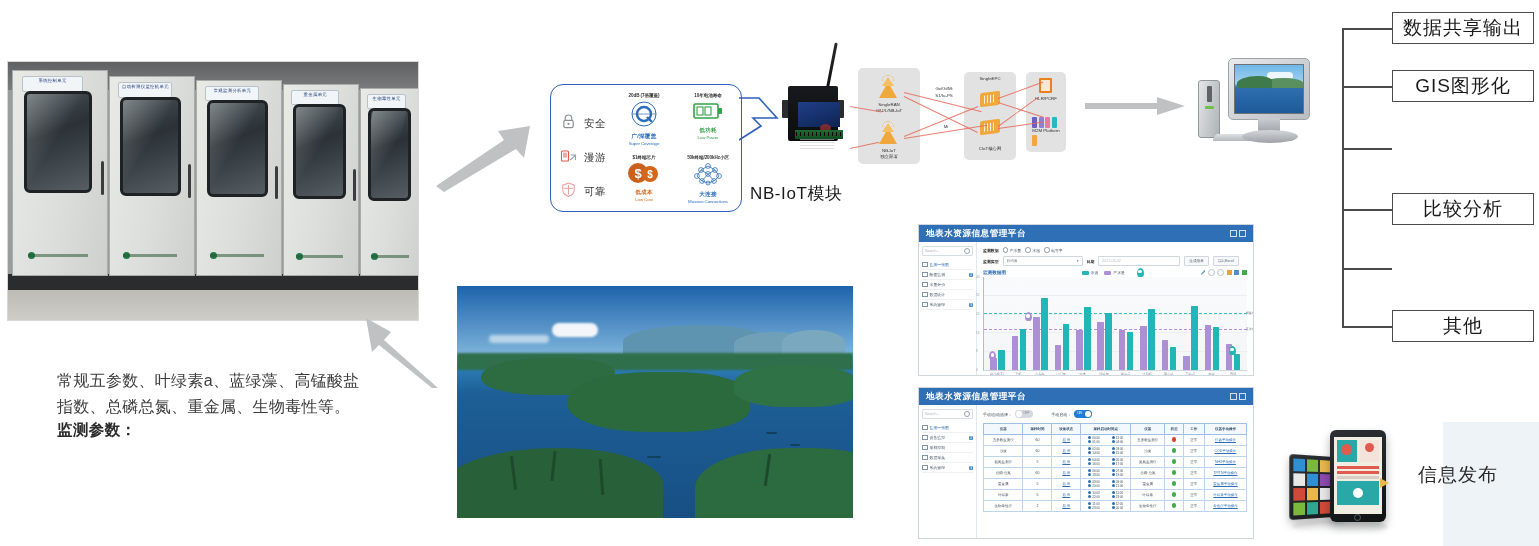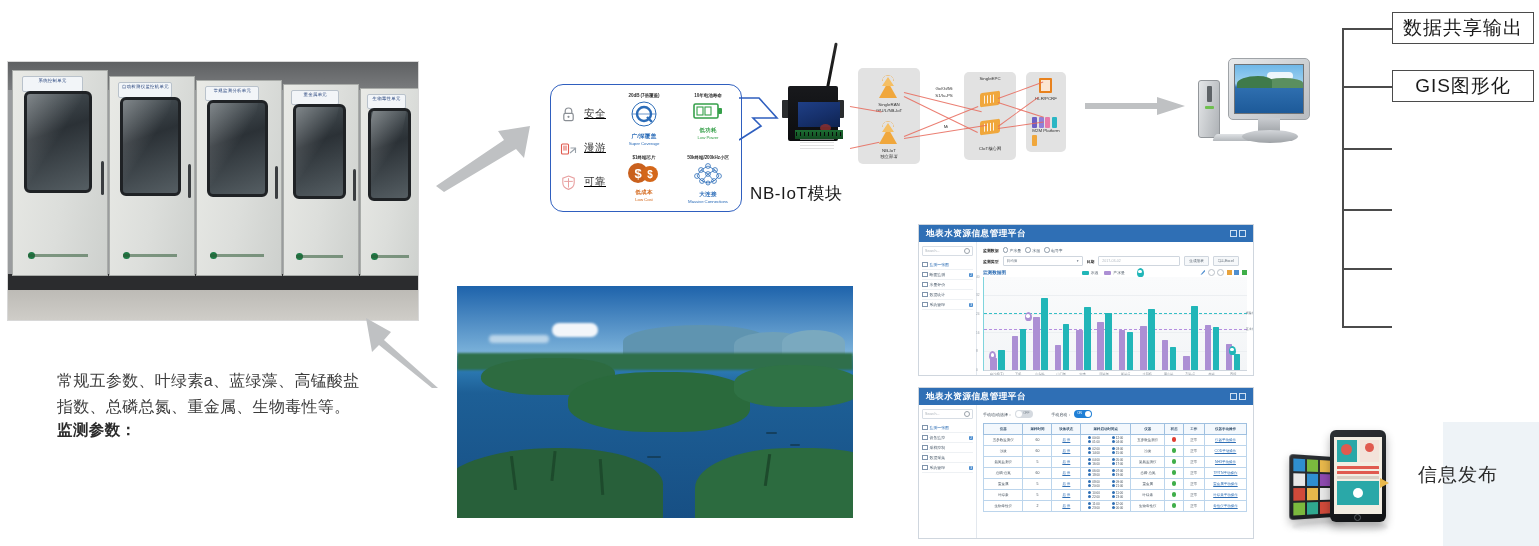--- a/index.html
+++ b/index.html
@@ -50,21 +50,21 @@
   #params-title{font-size:15.5px;font-weight:bold;color:#2b2b2b;margin-bottom:6px;letter-spacing:.4px;}
   #params-text{font-size:16px;color:#3c3c3c;line-height:1.62;letter-spacing:.3px;}
 
   
   #nbiot-card{
     left:550px;top:84px;width:192px;height:128px;
     border:1.6px solid #2f5fbf;border-radius:13px;background:#fff;box-sizing:border-box;
   }
   #card-tail{left:739px;top:96px;width:40px;height:46px;}
   .feat-left{position:absolute;left:8px;top:12px;width:60px;}
-  .feat-row{display:flex;align-items:center;height:34px;text-decoration:underline;}
+  .feat-row{display:flex;align-items:flex-end;height:34px;}
   .feat-ico{width:19px;height:19px;margin-right:6px;flex:0 0 19px;position:relative;}
   .feat-lbl{font-size:10.5px;color:#333;letter-spacing:.5px;}
   .quad{position:absolute;text-align:center;}
   .quad .cap{font-size:4.6px;color:#333;font-weight:bold;letter-spacing:-.1px;white-space:nowrap;}
   .quad .t1{font-size:5.6px;font-weight:bold;letter-spacing:.2px;}
   .quad .t2{font-size:4.4px;letter-spacing:-.1px;}
   .q-blue .t1,.q-blue .t2{color:#2b6cb8;}
   .q-green .t1,.q-green .t2{color:#36a04a;}
   .q-orange .t1,.q-orange .t2{color:#d4671a;}
 
@@ -540,20 +540,22 @@
   <div class="tree-spine" style="top:22px;height:298px;"></div>
   <div class="tree-stub" style="top:22px;"></div>
   <div class="tree-stub" style="top:80px;"></div>
   <div class="tree-stub" style="top:142px;"></div>
   <div class="tree-stub" style="top:203px;"></div>
   <div class="tree-stub" style="top:262px;"></div>
   <div class="tree-stub" style="top:320px;"></div>
 
   <div class="tree-node" style="top:64px;">GIS图形化</div>
   <div class="tree-node" style="top:6px;">数据共享输出</div>
+  <div class="tree-node" style="top:187px;">比较分析</div>
+  <div class="tree-node" style="top:304px;">其他</div>
 </div>
 
 <div class="dash abs" id="dash-chart" style="left:918px;top:224px;width:336px;height:152px;">
   <div class="dash-head">
     <span class="dash-title">地表水资源信息管理平台</span>
     <span class="dash-winbtns">
         <i></i>
         <i></i>
       </span>
   </div>

